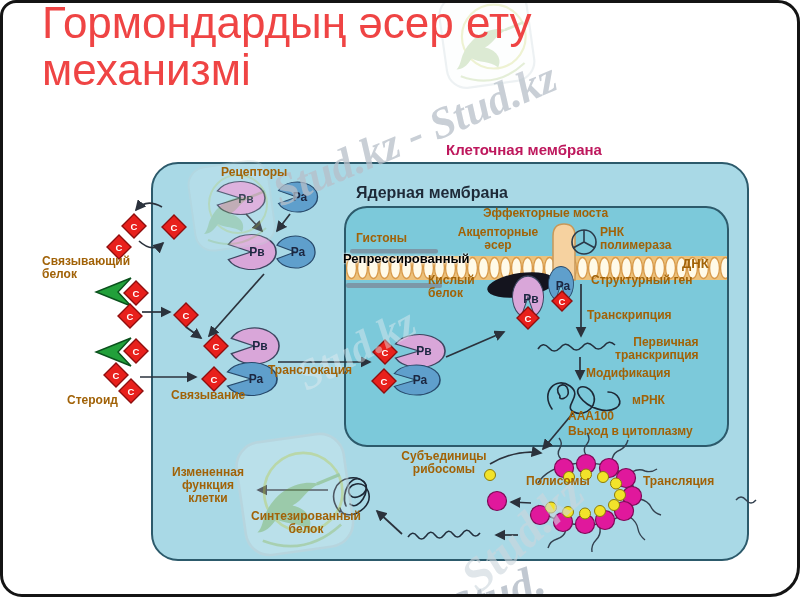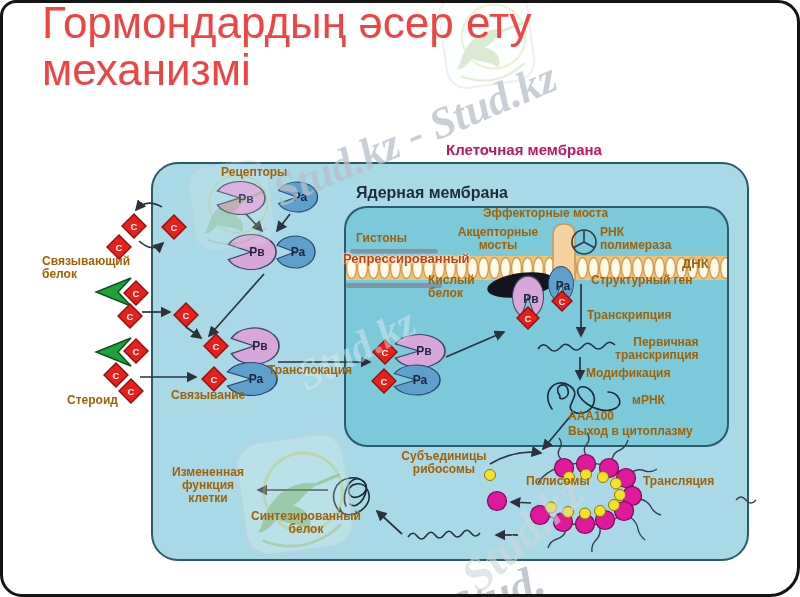--- a/index.html
+++ b/index.html
@@ -8,21 +8,21 @@
   .frame{position:absolute;inset:0;border:3px solid #141414;border-radius:16px 22px 30px 22px;
          pointer-events:none;z-index:40;}
   .title{position:absolute;left:42px;top:0px;width:560px;z-index:30;
          font-size:44px;line-height:1.06;color:#ef4444;letter-spacing:0px;}
   .lbl{position:absolute;z-index:25;font-weight:bold;font-size:12px;color:#a16207;
        line-height:1.1;white-space:nowrap;}
   .lbl .ln{display:block;}
   .ctr{text-align:center;white-space:normal;}
   .big{font-size:15px;color:#be185d;}
   .huge{font-size:16px;color:#1e2a38;}
-  .red{color:#c2410c;font-size:13px;text-shadow:0 0 2px #ffffff,0 0 3px #ffffff;}
+  .red{color:#000000;font-size:13px;text-shadow:0 0 2px #ffffff,0 0 3px #ffffff;}
   .wm{position:absolute;z-index:20;pointer-events:none;font-family:"Liberation Serif","DejaVu Serif",serif;
       font-style:italic;font-weight:bold;transform-origin:0 50%;white-space:nowrap;}
   svg.canvas{position:absolute;left:0;top:0;z-index:10;}
   .arr{stroke:#2b323c;stroke-width:1.7;fill:none;marker-end:url(#ah);}
   .wav{stroke:#23303e;stroke-width:1.6;fill:none;}
   .tgl{stroke:#1d2836;stroke-width:1.6;fill:none;stroke-linecap:round;}
   .pb{fill:#d9a6d9;stroke:#3d4660;stroke-width:1.6;}
   .pa{fill:#5f9fcc;stroke:#27496b;stroke-width:1.6;}
   .dmd{fill:#e8201c;stroke:#8f0e0e;stroke-width:1.4;}
   .dtx{fill:#ffffff;font:bold 9.5px "Liberation Sans",sans-serif;text-anchor:middle;}
@@ -280,21 +280,21 @@
     <span class="ln">белок</span>
   </div>
   <div class="lbl" style="left:67px;top:394px;">Стероид</div>
   <div class="lbl" style="left:171px;top:389px;">Связывание</div>
   <div class="lbl" style="left:268px;top:364px;">Транслокация</div>
 
   <div class="lbl" style="left:483px;top:207px;">Эффекторные моста</div>
   <div class="lbl" style="left:356px;top:232px;">Гистоны</div>
   <div class="lbl ctr" style="left:446px;top:226px;width:104px;">
     <span class="ln">Акцепторные</span>
-    <span class="ln">мосты</span>
+    <span class="ln">әсер</span>
   </div>
   <div class="lbl" style="left:600px;top:226px;">
     <span class="ln">РНК</span>
     <span class="ln">полимераза</span>
   </div>
   <div class="lbl red" style="left:343px;top:252px;">Репрессированный</div>
   <div class="lbl" style="left:682px;top:257px;font-size:13px;">ДНК</div>
   <div class="lbl" style="left:428px;top:274px;">
     <span class="ln">Кислый</span>
     <span class="ln">белок</span>

